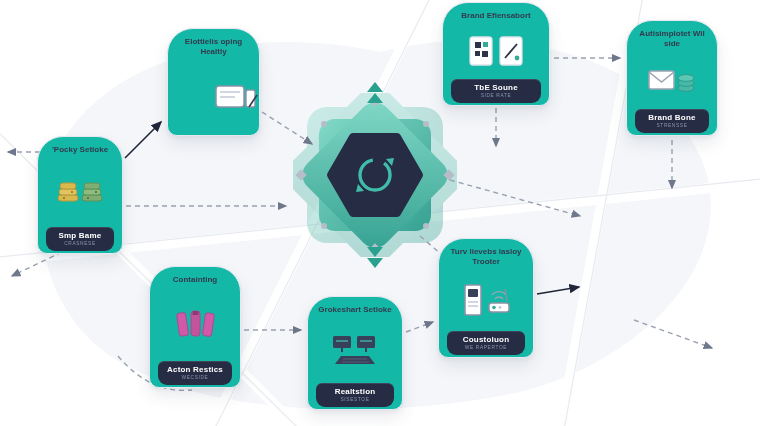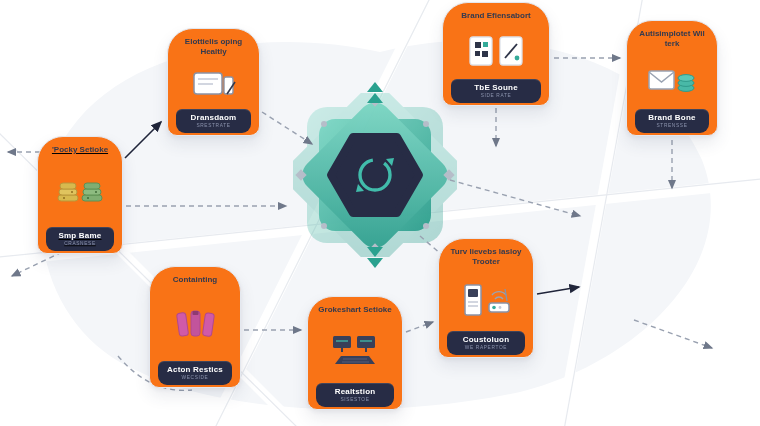--- a/index.html
+++ b/index.html
@@ -5,37 +5,37 @@
   * { margin:0; padding:0; box-sizing:border-box; }
   html,body { width:760px; height:426px; overflow:hidden; background:#ffffff;
               font-family:"Liberation Sans", sans-serif; }
   .stage { position:relative; width:760px; height:426px; background:#ffffff; overflow:hidden; }
 
   svg.layer { position:absolute; left:0; top:0; width:760px; height:426px; pointer-events:none; }
   #bg-layer { z-index:0; }
   #connector-layer { z-index:2; }
 
   .card { position:absolute; z-index:3; display:flex; flex-direction:column;
-          background:#f97316; border:1px solid #e4e8ef;
+          background:#14b8a6; border:1px solid #e4e8ef;
           border-radius:26px 26px 10px 10px;
           box-shadow:0 8px 16px rgba(45,55,90,.10), 0 2px 4px rgba(45,55,90,.06); }
   .card-title { font-size:8px; line-height:1.2; font-weight:700; color:#333a4f;
                 text-align:center; padding:8px 6px 2px; }
   .card-icon { flex:1; display:flex; align-items:center; justify-content:center; gap:3px; }
   .card-band { background:#272c45; color:#fff; text-align:center;
                border-radius:6px 6px 9px 9px; margin:0 8px 2px; padding:4px 2px 5px;
                box-shadow:inset 0 1px 0 rgba(255,255,255,.12); }
   .band-label { font-size:8px; font-weight:700; letter-spacing:.2px; }
   .band-sub { font-size:6px; color:#8b93ad; letter-spacing:.8px; text-transform:uppercase;
               transform:scale(.8); }
 
-  .c1 { left:167px; top:28px;  width:93px;  height:108px; }
+  .c1 { left:167px; top:28px;  width:93px;  height:108px;align-items:flex-end; }
   .c2 { left:442px; top:2px;   width:108px; height:104px; }
   .c3 { left:626px; top:20px;  width:92px;  height:116px; }
-  .c4 { left:37px;  top:136px; width:86px;  height:118px;text-decoration:underline; }
+  .c4 { left:37px;  top:136px; width:86px;  height:118px; }
   .c5 { left:586px; top:194px; width:92px;  height:124px; }
   .c6 { left:149px; top:266px; width:92px;  height:122px;justify-content:center; }
   .c7 { left:307px; top:296px; width:96px;  height:114px; }
   .c8 { left:438px; top:238px; width:96px;  height:120px; }
 
   .hub { position:absolute; z-index:1; left:293px; top:93px; width:164px; height:164px; }
 </style>
 </head>
 <body>
 
@@ -134,24 +134,20 @@
     <div class="card-title">Elottielis oping Healtly</div>
     <div class="card-icon">
       <svg width="46" height="32" viewBox="0 0 46 32">
         <rect x="3" y="5" width="28" height="21" rx="3" fill="#fff" stroke="#8a93a6" stroke-width="1.5"></rect>
         <line x1="7" y1="11" x2="27" y2="11" stroke="#c3c9d6" stroke-width="1.5"></line>
         <line x1="7" y1="16" x2="22" y2="16" stroke="#c3c9d6" stroke-width="1.5"></line>
         <rect x="33" y="9" width="9" height="17" rx="2" fill="#fff" stroke="#8a93a6" stroke-width="1.4"></rect>
         <line x1="36" y1="26" x2="44" y2="14" stroke="#333a4f" stroke-width="1.6"></line>
       </svg>
     </div>
-    <div class="card-band">
-      <div class="band-label">Dransdaom</div>
-      <div class="band-sub">srestrate</div>
-    </div>
   </div>
 
   <div class="card c2">
     <div class="card-title">Brand Efiensabort</div>
     <div class="card-icon">
       <svg width="58" height="34" viewBox="0 0 58 34">
         <rect x="3" y="3" width="22" height="28" rx="3" fill="#fff" stroke="#dde2ea" stroke-width="1.3"></rect>
         <rect x="8" y="8" width="6" height="6" fill="#2e3448"></rect>
         <rect x="16" y="8" width="5" height="5" fill="#35ab99"></rect>
         <rect x="8" y="17" width="5" height="5" fill="#2e3448"></rect>
@@ -161,21 +157,21 @@
         <circle cx="50" cy="24" r="2.4" fill="#35ab99"></circle>
       </svg>
     </div>
     <div class="card-band">
       <div class="band-label">TbE Soune</div>
       <div class="band-sub">side rate</div>
     </div>
   </div>
 
   <div class="card c3">
-    <div class="card-title">Autisimplotet Wil terk</div>
+    <div class="card-title">Autisimplotet Wil side</div>
     <div class="card-icon">
       <svg width="52" height="34" viewBox="0 0 52 34">
         <rect x="3" y="8" width="25" height="18" rx="2" fill="#fff" stroke="#9aa3b2" stroke-width="1.5"></rect>
         <path d="M3,9 L15.5,19 L28,9" fill="none" stroke="#9aa3b2" stroke-width="1.5"></path>
         <ellipse cx="40" cy="25" rx="8" ry="3.4" fill="#49b9a7" stroke="#2f9a8a"></ellipse>
         <ellipse cx="40" cy="20" rx="8" ry="3.4" fill="#49b9a7" stroke="#2f9a8a"></ellipse>
         <ellipse cx="40" cy="15" rx="8" ry="3.4" fill="#5cc7b5" stroke="#2f9a8a"></ellipse>
       </svg>
     </div>
     <div class="card-band">

